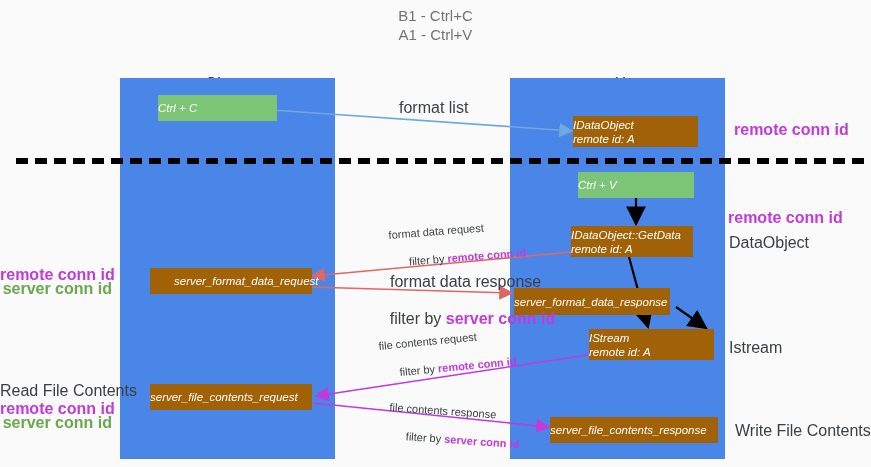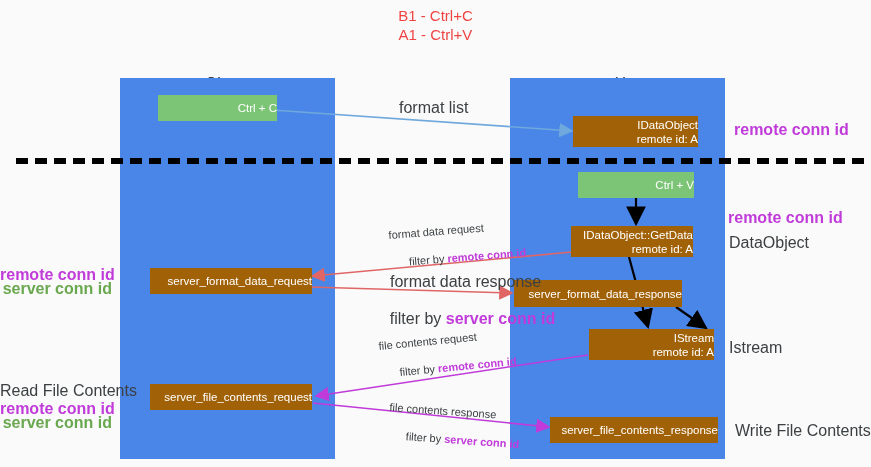--- a/index.html
+++ b/index.html
@@ -30,21 +30,21 @@
 
   
   .title {
     position: absolute;
     left: 0;
     top: 6px;
     width: 871px;
     text-align: center;
     font-size: 15px;
     line-height: 19px;
-    color: #ef4444;
+    color: #737373;
     white-space: pre;
   }
 
   
   .col-head {
     position: absolute;
     text-align: center;
     font-size: 12px;
     line-height: 14px;
     color: #3c4043;
@@ -55,28 +55,29 @@
   .lane {
     position: absolute;
     background: #4a86e8;
   }
 
   
   .node {
     position: absolute;
     display: flex;
     flex-direction: column;
-    align-items: flex-end;
+    align-items: flex-start;
     justify-content: center;
     text-align: center;
     color: #ffffff;
     font-size: 11.5px;
     line-height: 14px;
     box-sizing: border-box;
     white-space: pre;
+    font-style: italic;
   }
   .node.green { background: #7cc576; }
   .node.orange { background: #a16207; }
   .node .l2 { font-size: 11.5px; }
 
   
   .lbl {
     position: absolute;
     font-size: 16px;
     line-height: 14px;
@@ -166,21 +167,21 @@
 
   <div class="node orange" style="left:571px; top:226px; width:122px; height:31px;">
     <div>IDataObject::GetData</div>
     <div class="l2">remote id: A</div>
   </div>
 
   <div class="node orange" style="left:150px; top:268px; width:162px; height:26px;padding-left:24px;">
     <div>server_format_data_request</div>
   </div>
 
-  <div class="node orange" style="left:514px; top:280px; width:168px; height:27px;">
+  <div class="node orange" style="left:514px; top:288px; width:156px; height:27px;">
     <div>server_format_data_response</div>
   </div>
 
   <div class="node orange" style="left:589px; top:329px; width:125px; height:31px;">
     <div>IStream</div>
     <div class="l2">remote id: A</div>
   </div>
 
   <div class="node orange" style="left:150px; top:384px; width:162px; height:26px;">
     <div>server_file_contents_request</div>

